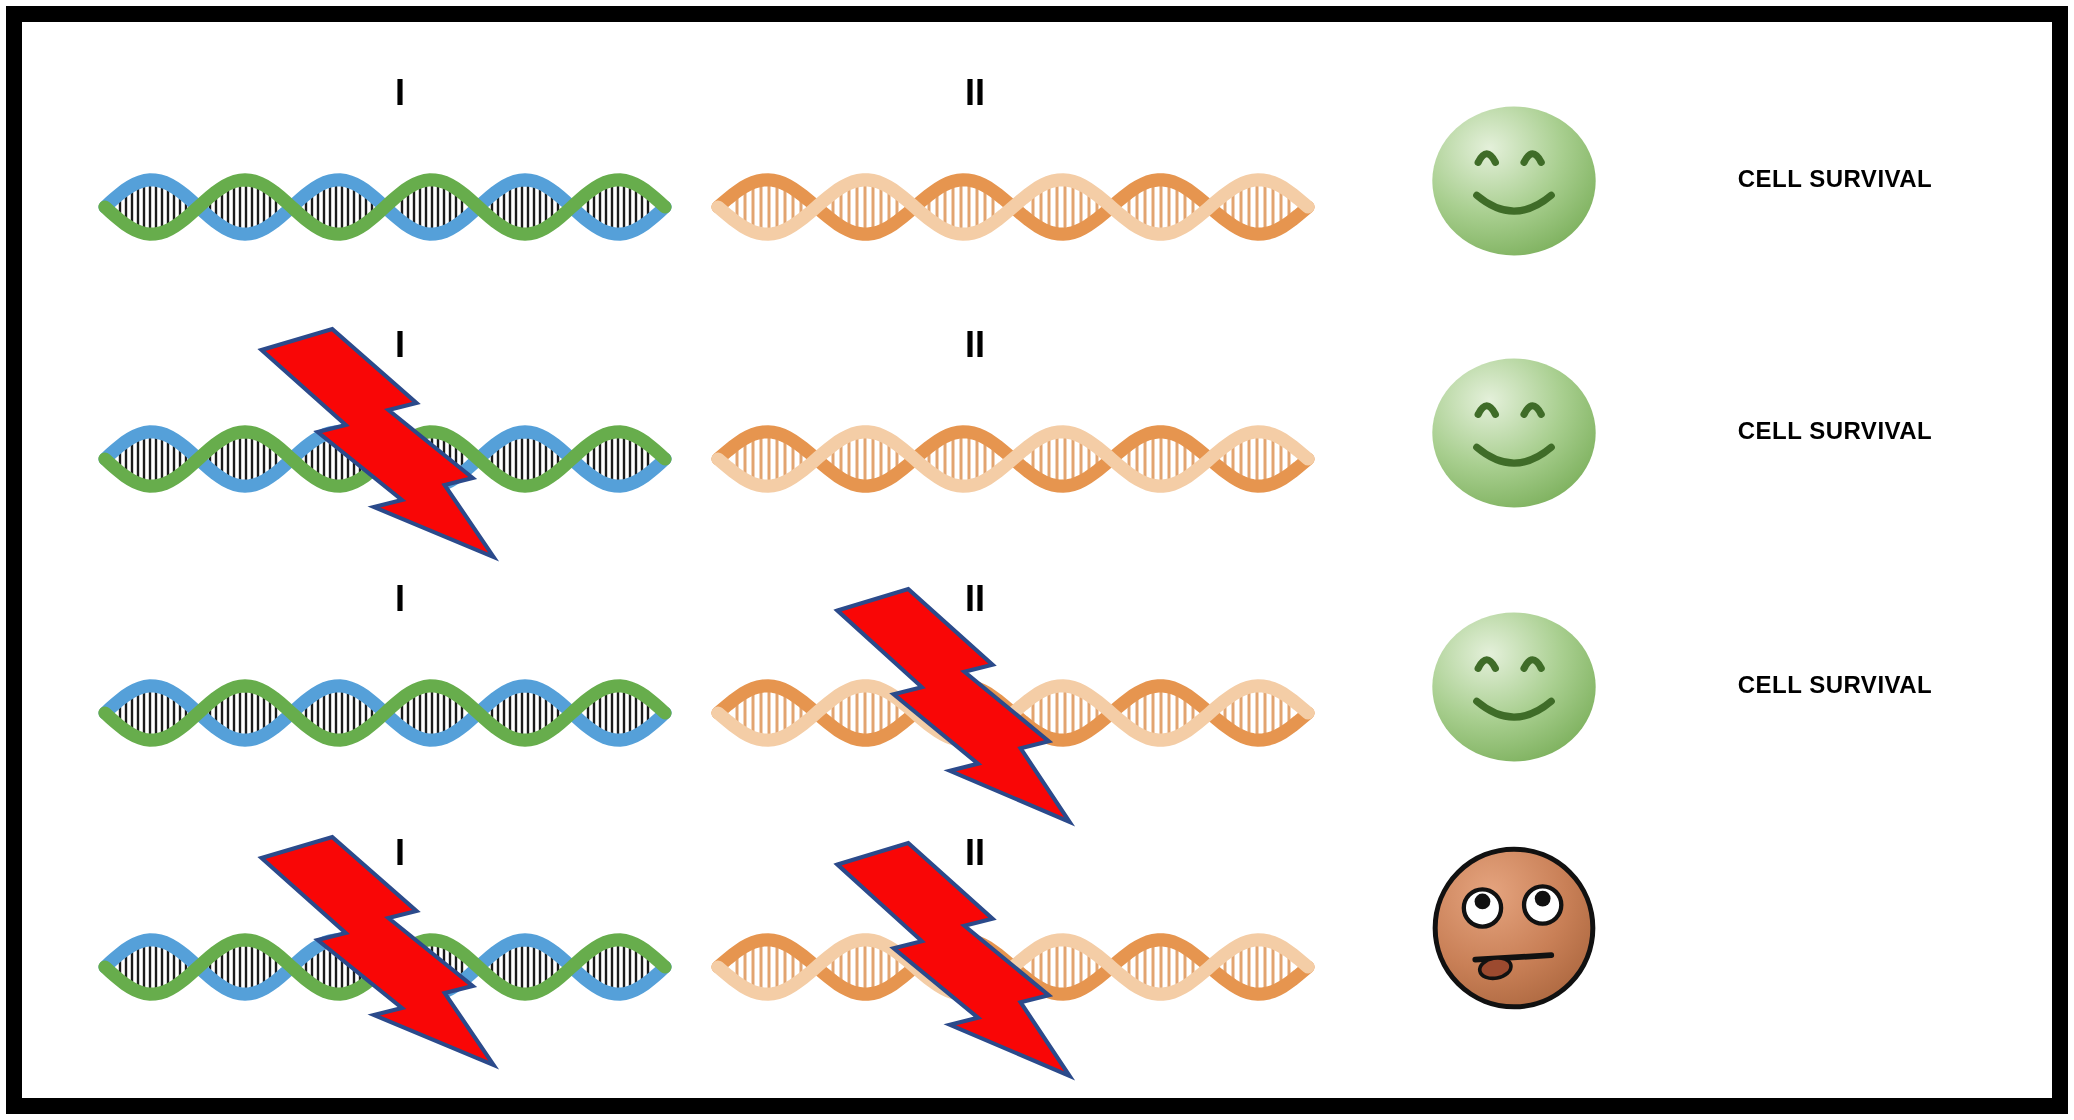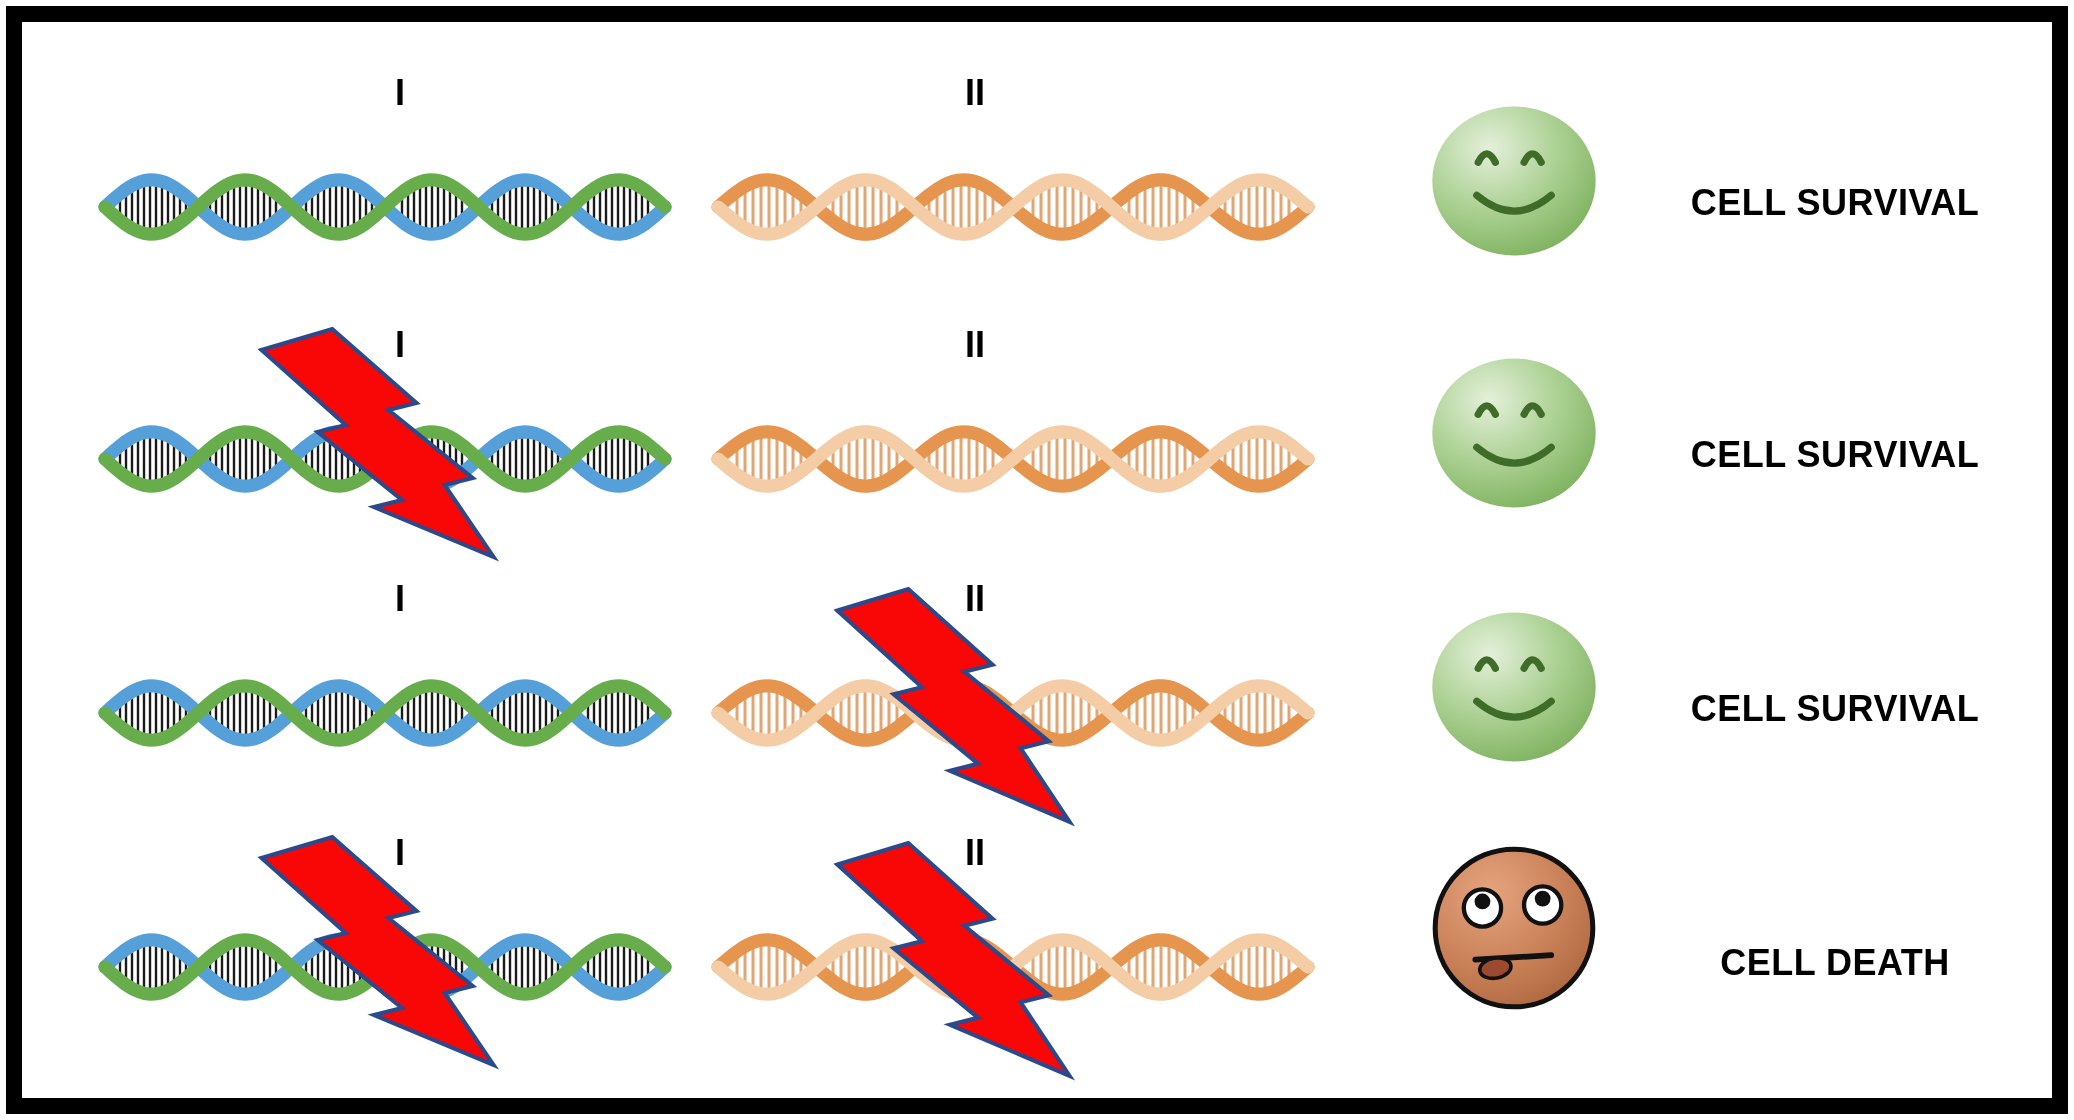--- a/index.html
+++ b/index.html
@@ -14,22 +14,22 @@
   .helix{position:absolute;height:80px;top:127px;}
   .helix-left{left:105px;width:560px;}
   .helix-right{left:718px;width:590px;}
   .bolt{position:absolute;z-index:5;display:none;}
   .bolt svg{display:block;width:100%;height:100%;}
   .bolt-left{left:250px;top:32px;width:255px;height:240px;}
   .bolt-right{left:826px;top:38px;width:255px;height:245px;}
   .face{position:absolute;left:1428px;top:55px;width:172px;height:172px;}
   .face svg{display:block;width:100%;height:100%;}
   .outcome{position:absolute;left:1640px;top:116px;width:390px;height:46px;
-           font-size:36px;font-weight:bold;color:#000;text-align:center;line-height:46px;
-           letter-spacing:0.5px;margin-top:24px;}
+           font-size:24px;font-weight:bold;color:#000;text-align:center;line-height:46px;
+           letter-spacing:0.5px;}
   .defs-holder{position:absolute;width:0;height:0;overflow:hidden;}
 </style>
 </head>
 <body>
 
 <div class="page">
 
   <svg class="defs-holder" aria-hidden="true">
     <defs>
       <radialGradient id="gradHappy" cx="35%" cy="28%" r="80%">
@@ -662,17 +662,16 @@
     <div class="bolt bolt-right" style="display: block;">
       <svg viewBox="20 -5 245 240" preserveAspectRatio="none">
           <use href="#boltpoly"></use>
         </svg>
       </div>
     <div class="face" style="top:42px">
       <svg viewBox="0 0 120 120">
           <use href="#face-dead"></use>
         </svg>
       </div>
-    <div class="outcome">CELL DEATH</div>
   </section>
 
   <div class="frame"></div>
 </div>
 
 </body></html>

